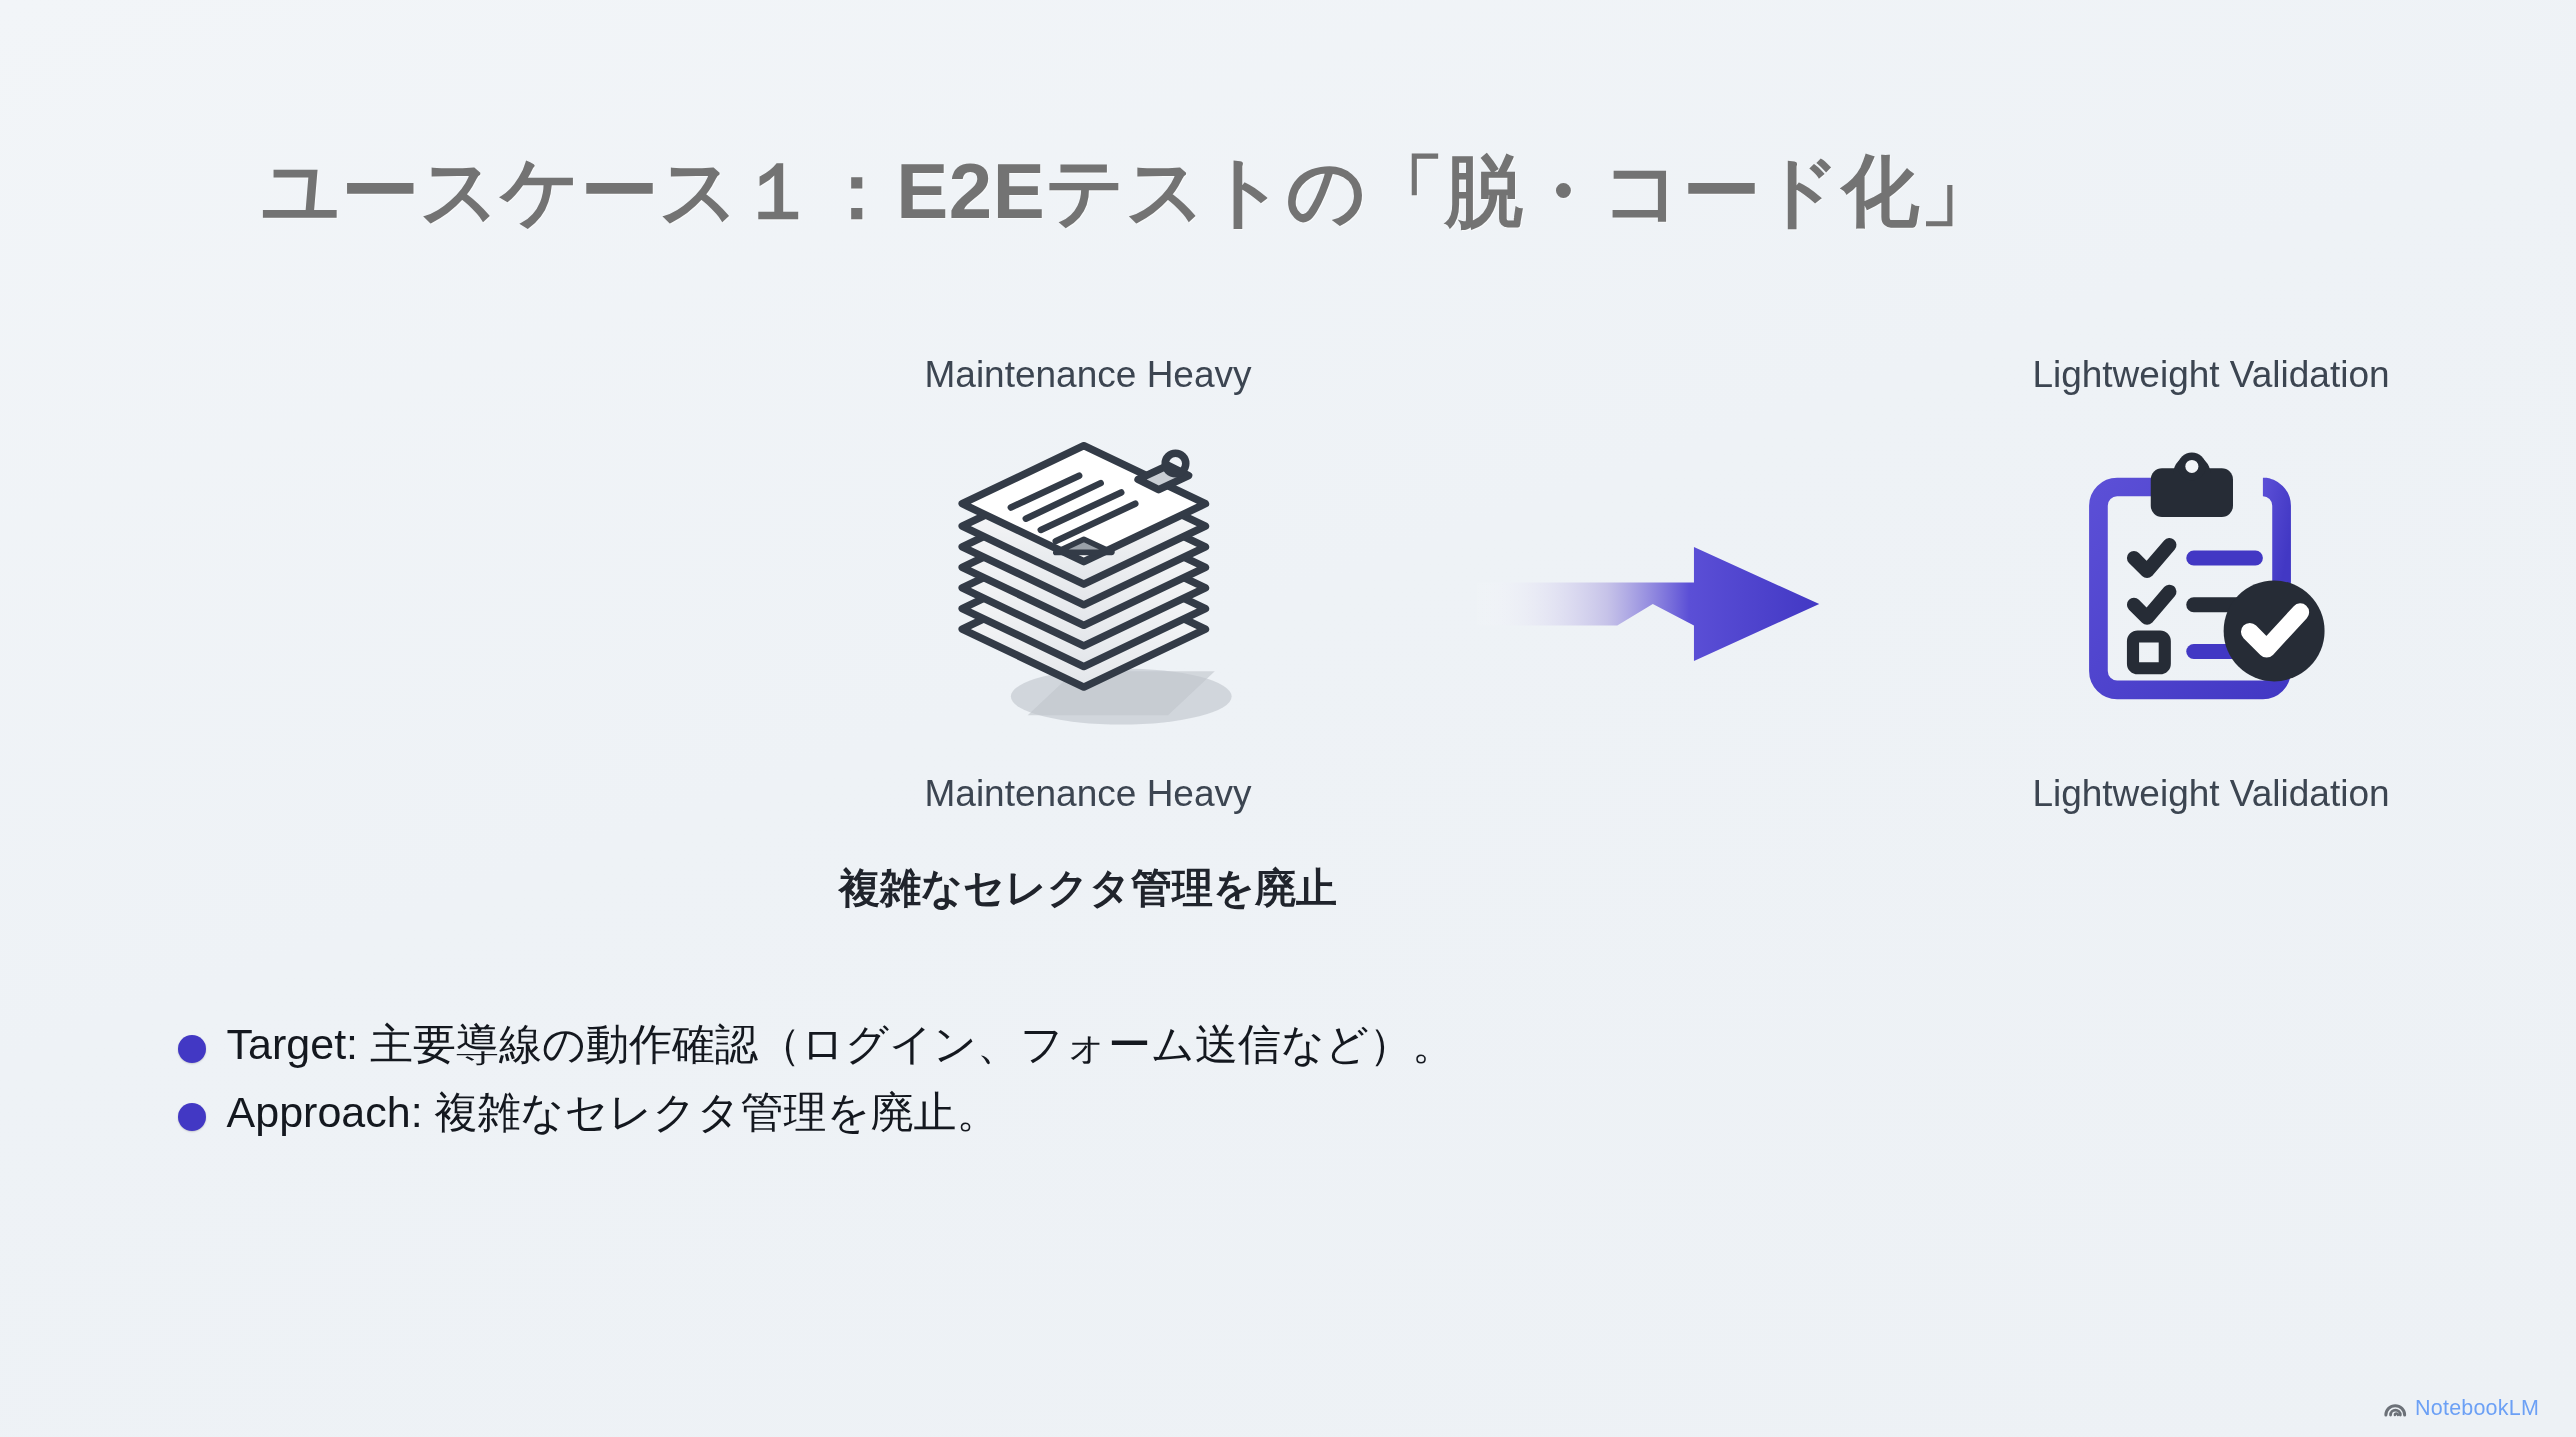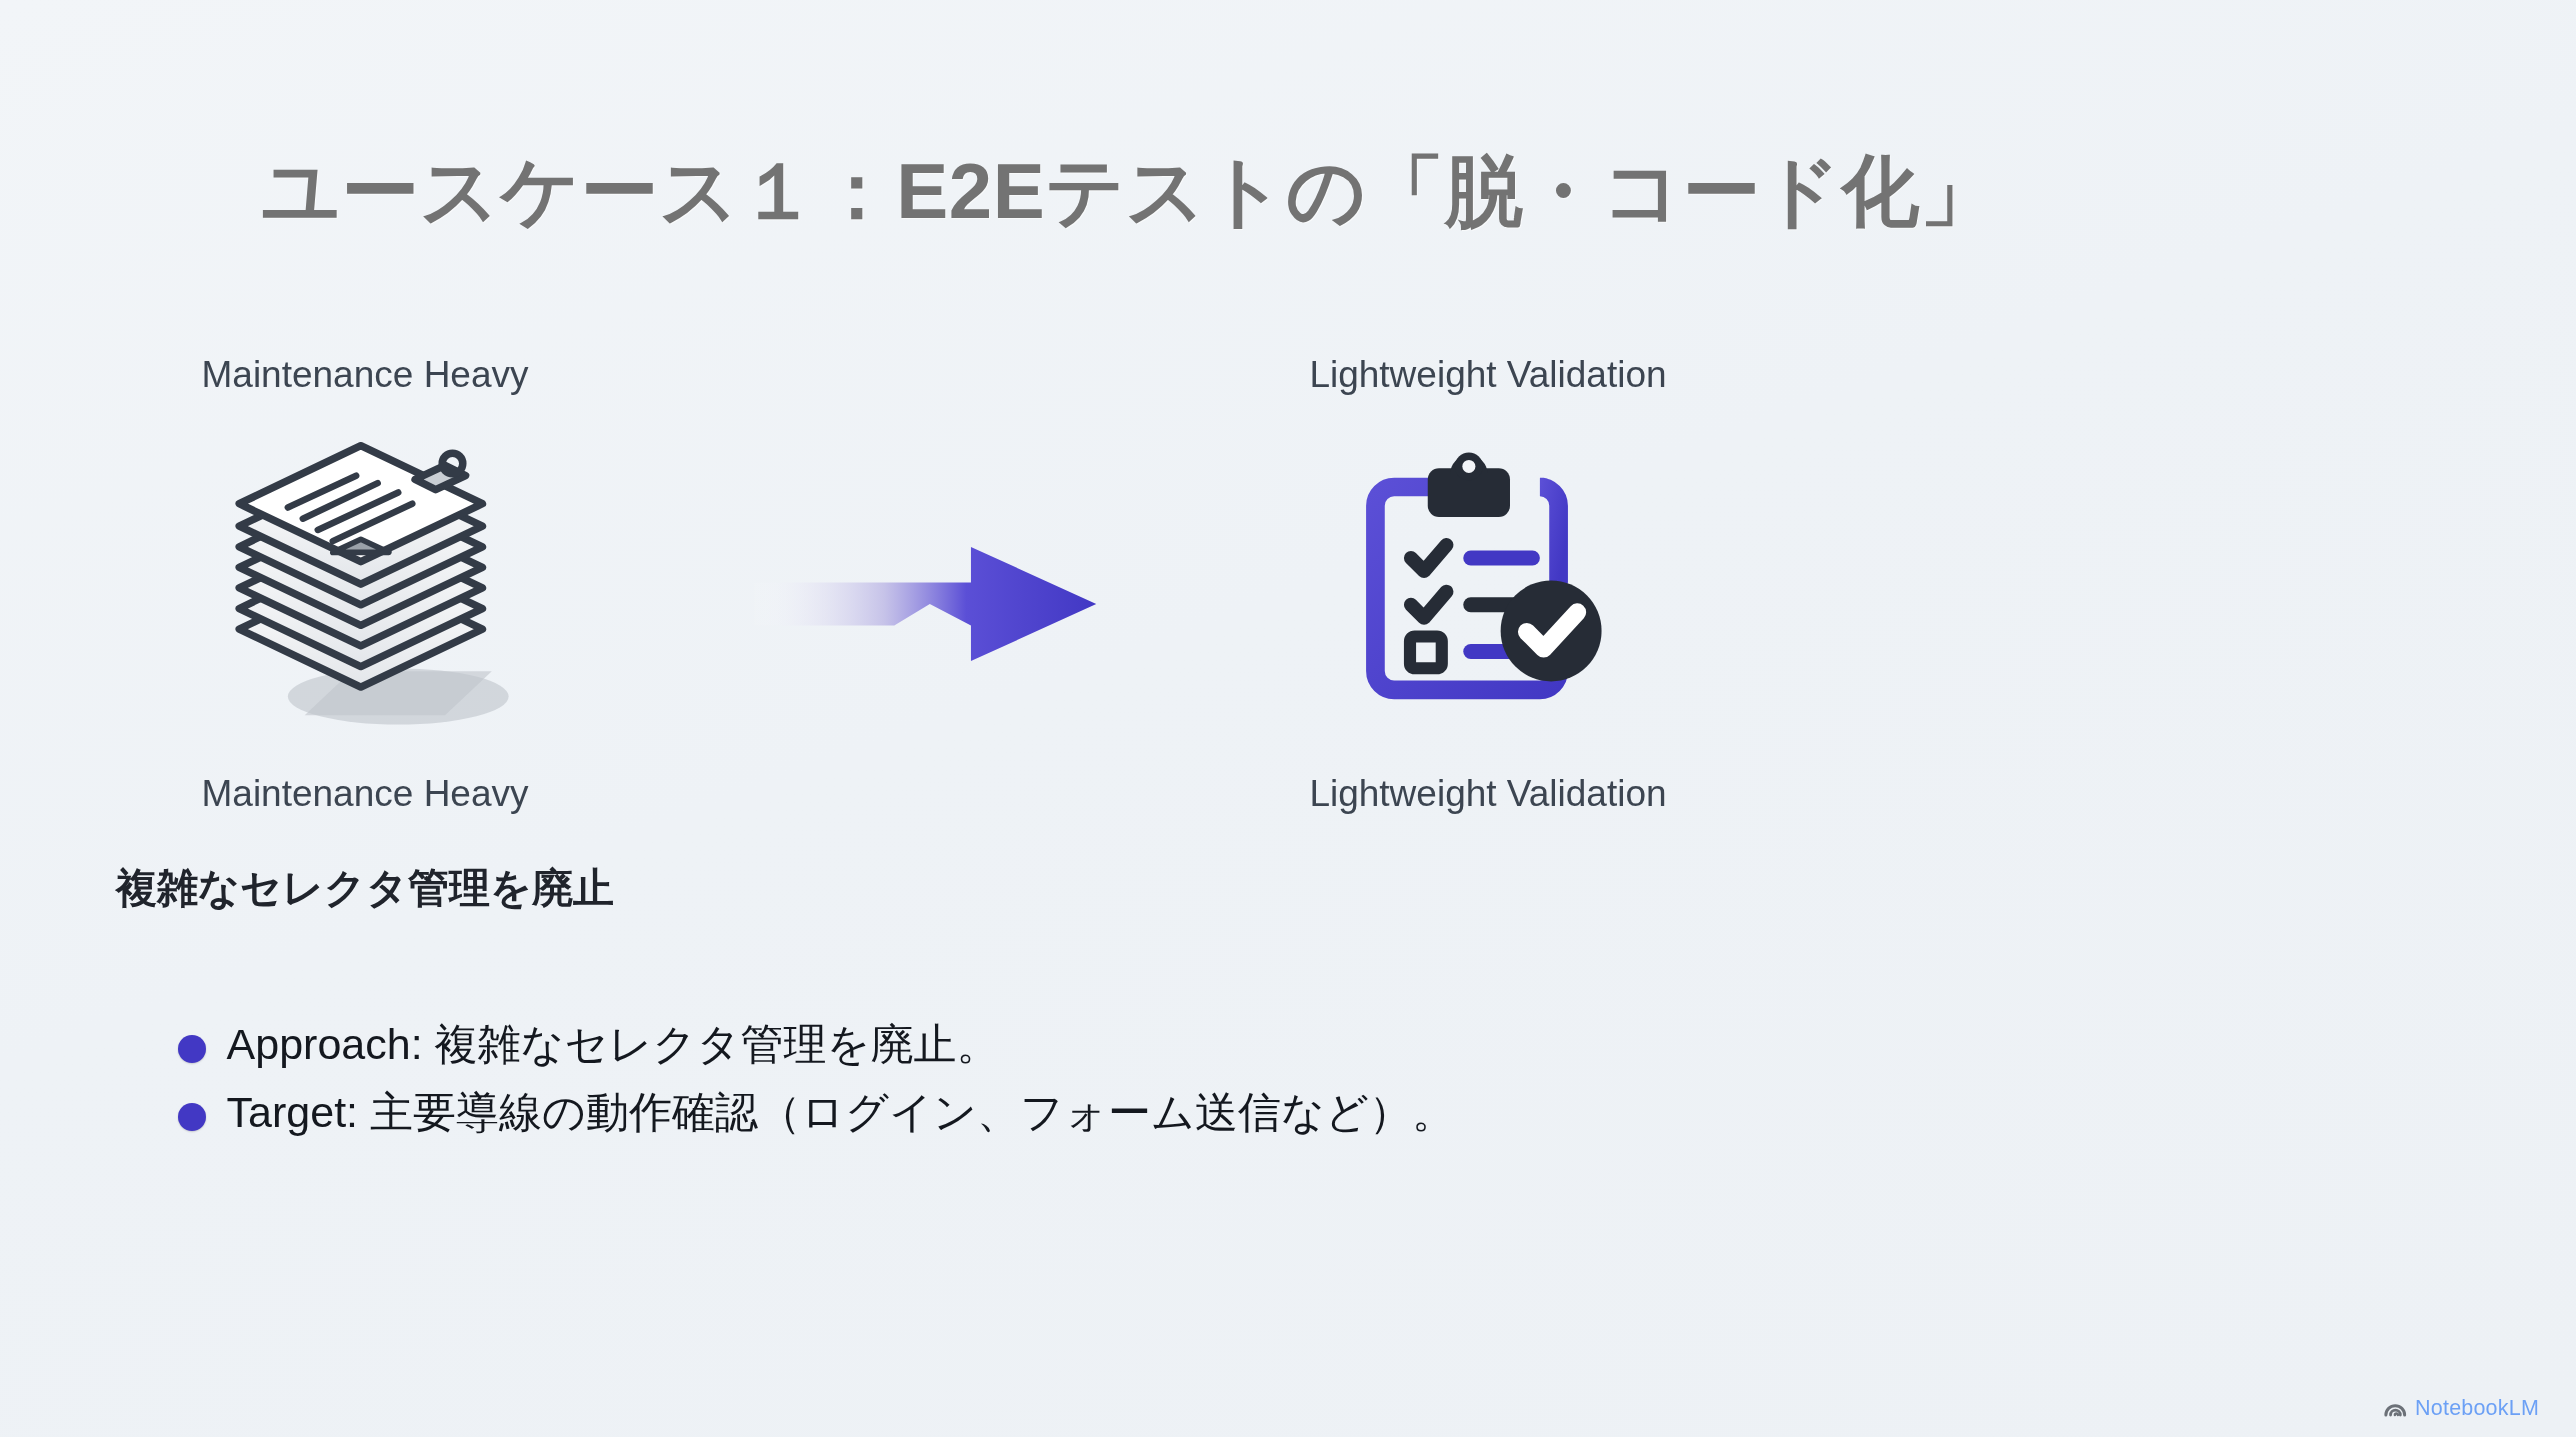--- a/index.html
+++ b/index.html
@@ -26,21 +26,21 @@
     text-shadow: 0.9px 0.9px 0 rgba(255,255,255,0.55);
   }
 
   
   .compare-row {
     position: absolute;
     left: 0; top: 356px;
     width: 2576px; height: 580px;
     display: flex;
     align-items: flex-start;
-    justify-content: flex-start;
+    justify-content: flex-end;
   }
   .col {
     width: 730px;
     display: flex;
     flex-direction: column;
     align-items: center;
   }
   .col-label {
     font-size: 37px;
     color: #3c4551;
@@ -230,25 +230,25 @@
     </div>
 
     <div class="col-label">Lightweight Validation</div>
 
   </div>
 </div>
 
 <div class="bullets">
   <div class="bullet">
     <span class="bullet-dot"></span>
-    <span class="bullet-text">Approach: 複雑なセレクタ管理を廃止。</span>
+    <span class="bullet-text">Target: 主要導線の動作確認（ログイン、フォーム送信など）。</span>
   </div>
   <div class="bullet">
     <span class="bullet-dot"></span>
-    <span class="bullet-text">Target: 主要導線の動作確認（ログイン、フォーム送信など）。</span>
+    <span class="bullet-text">Approach: 複雑なセレクタ管理を廃止。</span>
   </div>
 </div>
 
 <div class="watermark">
   <span>
     <svg width="22.5" height="19" viewBox="0 0 24 20" aria-hidden="true">
       <path d="M2,18 A10,10 0 0 1 22,18" fill="none" stroke="#3b4149" stroke-width="3.2" stroke-linecap="round"></path>
       <path d="M7,18 A5.2,5.2 0 0 1 17.4,18" fill="none" stroke="#3b4149" stroke-width="3" stroke-linecap="round"></path>
       <path d="M11.6,18 A1.6,1.6 0 0 1 14.8,18" fill="none" stroke="#3b4149" stroke-width="2.6" stroke-linecap="round"></path>
     </svg>

